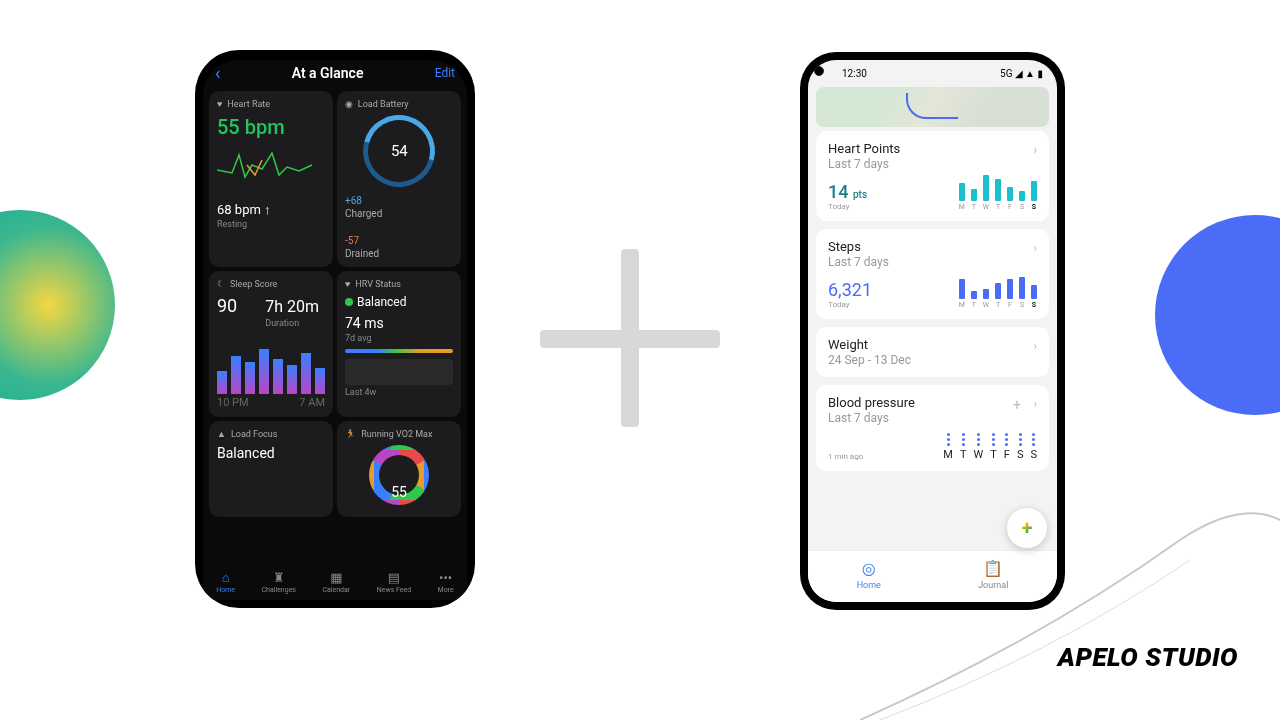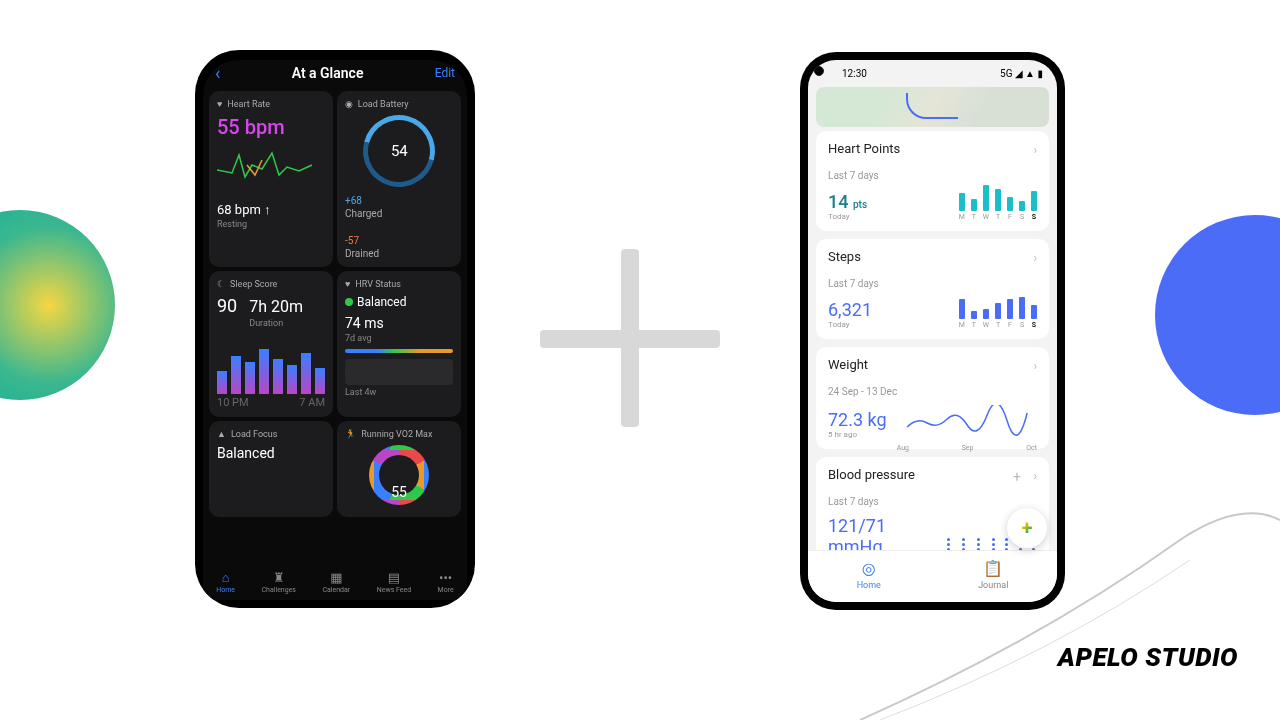--- a/index.html
+++ b/index.html
@@ -17,31 +17,31 @@
 .screen1{width:100%;height:100%;background:#0a0a0a;border-radius:36px;overflow:hidden;color:#fff;font-size:11px}
 .screen2{width:100%;height:100%;background:#f3f3f3;border-radius:28px;overflow:hidden;color:#222;font-size:11px;display:flex;flex-direction:column}
 .status{display:flex;justify-content:space-between;padding:6px 14px;font-size:10px;font-weight:600}
 .hdr1{display:flex;justify-content:space-between;align-items:center;padding:2px 12px 8px}
 .hdr1 .title{font-size:14px;font-weight:600}
 .back{color:#3a7fff;font-size:18px}
 .edit{color:#3a7fff;font-size:12px}
 .grid1{display:grid;grid-template-columns:1fr 1fr;gap:4px;padding:0 6px}
 .card{background:#1c1c1e;border-radius:10px;padding:8px}
 .cardh{display:flex;align-items:center;gap:5px;font-size:9px;color:#aaa;margin-bottom:6px}
-.bigv{font-size:20px;font-weight:500;color:#d946ef}
+.bigv{font-size:20px;font-weight:500;color:#22c55e}
 .subv{font-size:9px;color:#888;margin-top:2px}
 .hrline{height:40px;margin:6px 0}
 .resting{margin-top:8px}
 .resting .v{font-size:13px;color:#fff}
 .ring{width:72px;height:72px;border-radius:50%;border:5px solid #1e5a8a;border-top-color:#4aa8e8;border-right-color:#4aa8e8;display:flex;align-items:center;justify-content:center;margin:0 auto 8px;font-size:15px;color:#fff;transform:rotate(-30deg)}
 .ring span{transform:rotate(30deg)}
 .bb-row{font-size:10px;color:#aaa}
 .bb-row .g{color:#4aa8e8}
 .bb-row .r{color:#e87a4a}
-.sleep-row{display:flex;gap:12px;align-items:baseline}
+.sleep-row{display:flex;gap:28px;align-items:baseline}
 .sleep-row .sc{font-size:18px;color:#fff}
 .sleep-row .dur{font-size:16px;color:#fff}
 .bars{height:58px;display:flex;align-items:flex-end;gap:4px;margin-top:8px}
 .bars div{flex:1;background:linear-gradient(to top,#b946c4,#3a7fff)}
 .timelbl{display:flex;justify-content:space-between;font-size:11px;color:#666;margin-top:2px}
 .hrv-bal{display:flex;align-items:center;gap:4px;font-size:12px;color:#fff;margin:6px 0}
 .hrv-dot{width:8px;height:8px;background:#2ec94a;border-radius:50%}
 .hrv-ms{font-size:14px;color:#fff}
 .hrv-strip{height:4px;background:linear-gradient(to right,#3a7fff 30%,#2ec94a 45%,#e89a2a 70%);margin:6px 0;border-radius:2px}
 .hrv-chart{height:26px;background:#2a2a2c;border-radius:4px;margin-top:4px}
@@ -52,21 +52,21 @@
 .tabbar .item{text-align:center}
 .tabbar .item.active{color:#3a7fff}
 .tabbar .ic{font-size:13px;display:block;margin-bottom:1px}
 .cam{position:absolute;top:14px;left:14px;width:10px;height:10px;background:#000;border-radius:50%;z-index:5;border:1px solid #222}
 .st2{display:flex;justify-content:space-between;padding:8px 14px 4px;font-size:10px;color:#000}
 .map{height:40px;background:linear-gradient(120deg,#d5e8d5 30%,#e5e5d8 50%,#d8e0d5 70%);margin:4px 8px;border-radius:8px;position:relative}
 .map::after{content:'';position:absolute;top:6px;left:90px;width:50px;height:24px;border:2px solid #4a6cf7;border-top:none;border-right:none;border-radius:0 0 0 20px}
 .cards2{flex:1;padding:0 8px;overflow:hidden}
 .c2{background:#fff;border-radius:10px;padding:10px 12px;margin-bottom:8px;position:relative}
 .c2 .t{font-size:13px;color:#222}
-.c2 .sub{font-size:10px;color:#999;margin-top:14px}
+.c2 .sub{font-size:12px;color:#999;margin-top:1px}
 .c2 .chev{position:absolute;right:12px;top:12px;color:#bbb;font-size:12px}
 .c2 .add{position:absolute;right:28px;top:12px;color:#bbb;font-size:14px}
 .c2 .row{display:flex;justify-content:space-between;align-items:flex-end;margin-top:8px}
 .c2 .val{font-size:18px;color:#1a7f8a;font-weight:500}
 .c2 .val .u{font-size:10px}
 .c2 .val2{font-size:18px;color:#4a6cf7;font-weight:400}
 .c2 .when{font-size:8px;color:#999}
 .weekbars{display:flex;gap:6px;align-items:flex-end;height:32px}
 .weekbars .col{display:flex;flex-direction:column;align-items:center;gap:2px}
 .weekbars .bar{width:6px;background:#1bbfc9;border-radius:1px}
@@ -298,45 +298,28 @@
                 <div class="bar blue" style="height: 14px;"></div>
                 <div class="lbl today">S</div>
               </div>
             </div>
         </div>
       </div>
       <div class="c2">
         <div class="t">Weight</div>
         <div class="sub">24 Sep - 13 Dec</div>
         <span class="chev">›</span>
-        <div class="row">
-          <div>
-            <div class="val2"><span>72.3</span> <span class="u">kg</span></div>
-            <div class="when">5 hr ago</div>
-          </div>
-          <div class="wline">
-            <svg viewBox="0 0 120 34" style="width:100%;height:100%">
-                <path d="M0,22 Q10,12 20,18 T40,14 T60,20 T80,10 T100,16 T120,8" stroke="#4a6cf7" stroke-width="1.5" fill="none"></path>
-              </svg>
-            <div class="wlbl">
-                <span>Aug</span>
-                <span>Sep</span>
-                <span>Oct</span>
-              </div>
-          </div>
-        </div>
       </div>
       <div class="c2">
         <div class="t">Blood pressure</div>
         <div class="sub">Last 7 days</div>
         <span class="add">+</span>
         <span class="chev">›</span>
         <div class="row">
           <div>
-            <div class="val2"><span>121/71</span> <span class="u">mmHg</span></div>
             <div class="when">1 min ago</div>
           </div>
           <div class="bpbars" id="bp-bars">
               <div class="col">
                 <div class="dots">
                   <div class="d"></div>
                   <div class="d"></div>
                   <div class="d"></div>
                 </div>
                 <div class="lbl">M</div>

